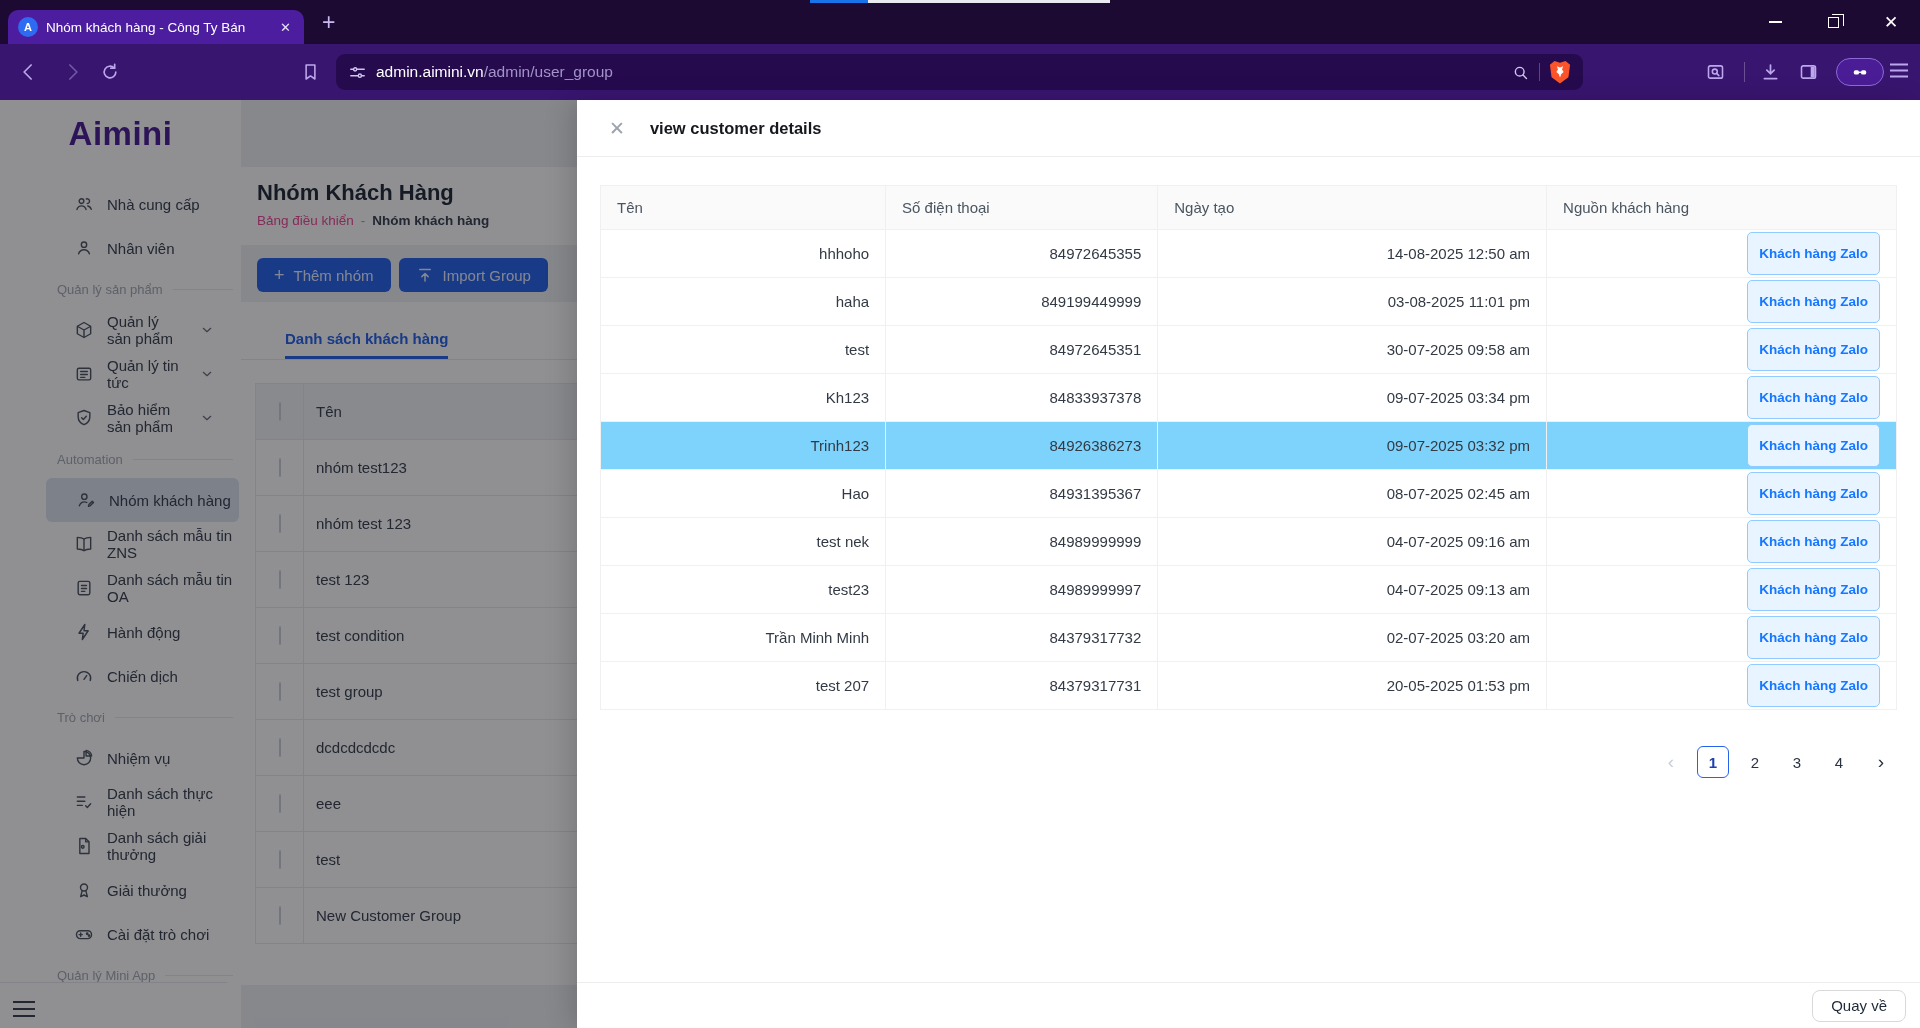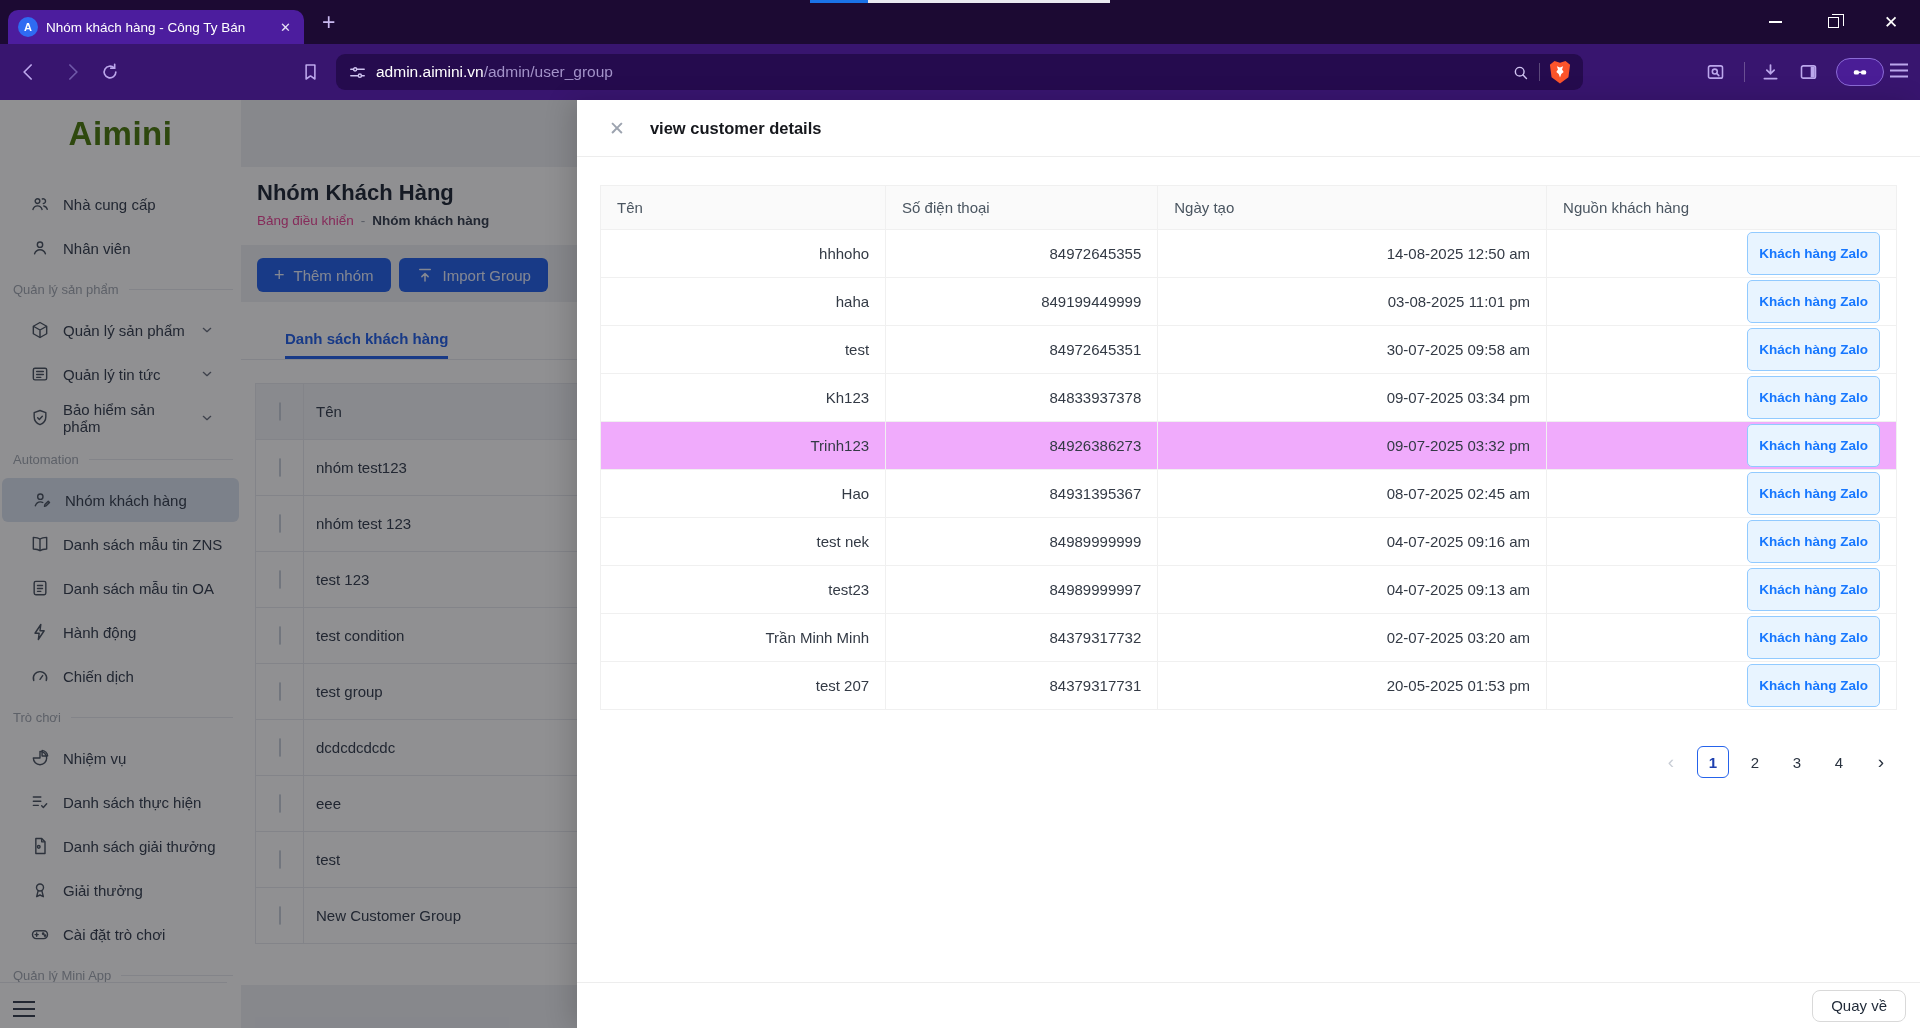--- a/index.html
+++ b/index.html
@@ -29,22 +29,22 @@
   .urlbar { position:absolute; left:336px; top:10px; width:1247px; height:36px; background:#250b4e; border-radius:9px; display:flex; align-items:center; padding:0 12px; gap:9px; }
   .url-text { font-size:15.5px; color:#fff; white-space:nowrap; }
   .url-text .path { color:#a393c9; }
   .url-spacer { flex:1; }
   .url-sep { width:1px; height:18px; background:rgba(255,255,255,.25); }
   .vpn-pill { position:absolute; right:36px; top:14px; width:48px; height:28px; border-radius:14px; border:1.5px solid #8b6ad6; background:#4a1d96; display:flex; align-items:center; justify-content:center; color:#fff; }
 
   
   .page { position:absolute; top:100px; left:0; right:0; bottom:0; background:#eef0f4; }
   .sidebar { position:absolute; left:0; top:0; bottom:0; width:241px; background:#fff; }
-  .logo { height:68px; display:flex; align-items:center; justify-content:center; color:#4d7c0f; font-size:33px; font-weight:bold; letter-spacing:.5px; }
-  .nav { padding-top:14px; }
+  .logo { height:68px; display:flex; align-items:center; justify-content:center; color:#4c1d95; font-size:33px; font-weight:bold; letter-spacing:.5px; }
+  .nav { padding-top:14px;padding-left:44px; }
   .nav-item { height:44px; display:flex; align-items:center; gap:13px; padding:0 0 0 30px; color:#374151; font-size:15px; cursor:pointer; }
   .nav-item .icon { color:#4b5563; flex-shrink:0; }
   .nav-item.active { background:#dbe4f0; border-radius:6px; margin:0 2px; }
   .nav-item .chev { margin-left:auto; margin-right:26px; color:#6b7280; }
   .nav-section { height:38px; display:flex; align-items:center; gap:10px; padding-left:13px; color:#a3a9b3; font-size:13px; }
   .nav-section::after { content:""; flex:1; height:1px; background:#e8eaee; margin-right:8px; }
   .sidebar-foot { position:absolute; left:0; right:14px; bottom:45px; border-top:1px solid #e8eaee; }
   .hamburger { position:absolute; left:13px; bottom:11px; display:flex; flex-direction:column; gap:5px; }
   .hamburger i { width:22px; height:2px; background:#374151; display:block; }
 
@@ -71,21 +71,21 @@
   
   .drawer { position:absolute; top:0; left:577px; right:0; bottom:0; background:#fff; z-index:6; display:flex; flex-direction:column; box-shadow:-8px 0 24px rgba(0,0,0,.14); }
   .drawer-header { height:57px; flex-shrink:0; display:flex; align-items:center; padding:0 32px; gap:25px; border-bottom:1px solid #ededed; }
   .drawer-close { color:#9ca3af; font-size:19px; line-height:1; cursor:pointer; }
   .drawer-title { font-size:16.5px; font-weight:bold; color:#16181d; }
   .drawer-body { flex:1; padding:28px 23px 0 23px; overflow:hidden; }
   .cust-table { width:100%; border-collapse:collapse; font-size:15px; table-layout:fixed; }
   .cust-table th { background:#fafafa; color:#4a5560; font-weight:normal; text-align:left; height:44px; }
   .cust-table td { color:#333a45; height:48px;text-align:right; }
   .cust-table th, .cust-table td { border:1px solid #f0f0f0; padding:0 16px; }
-  .cust-table tr.hover td { background:#f0abfc; }
+  .cust-table tr.hover td { background:#7dd3fc; }
   .badge { display:inline-block; background:#e8f4ff; border:1px solid #91caff; color:#1677ff; font-size:13.5px; font-weight:600; border-radius:5px; padding:12px 11px; line-height:17px; }
   .pagination { display:flex; justify-content:flex-end; align-items:center; margin-top:36px; gap:10px; }
   .pg { min-width:32px; height:32px; border-radius:6px; display:flex; align-items:center; justify-content:center; font-size:15px; color:#2a3340; cursor:pointer; }
   .pg.arrow { font-size:19px; }
   .pg.disabled { color:#c9ced6; cursor:default; }
   .pg.active { border:1px solid #2563eb; color:#1e40af; font-weight:600; }
   .drawer-footer { height:46px; flex-shrink:0; border-top:1px solid #ededed; display:flex; align-items:center; justify-content:flex-end; padding:0 14px; }
   .btn-back { height:32px; padding:0 18px; background:#fff; border:1px solid #d9d9d9; border-radius:8px; font-size:15px; color:#1f2937; font-family:inherit; }
 </style>
 </head>

